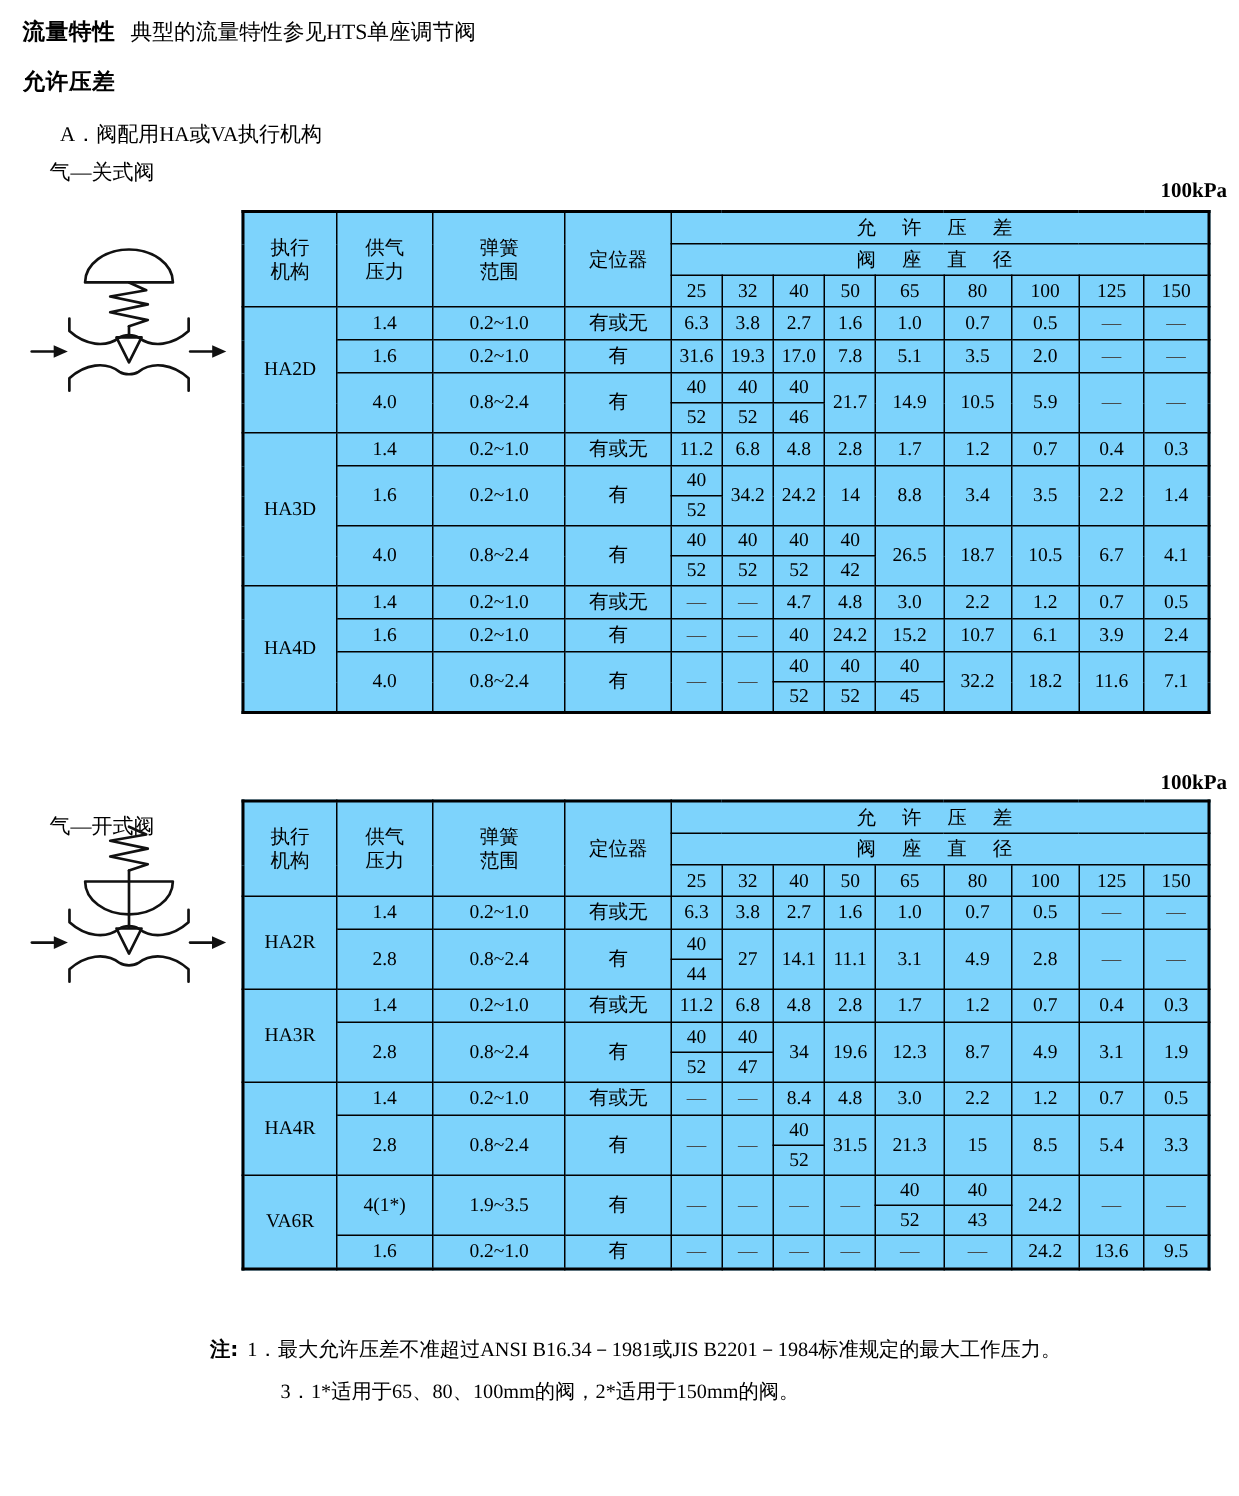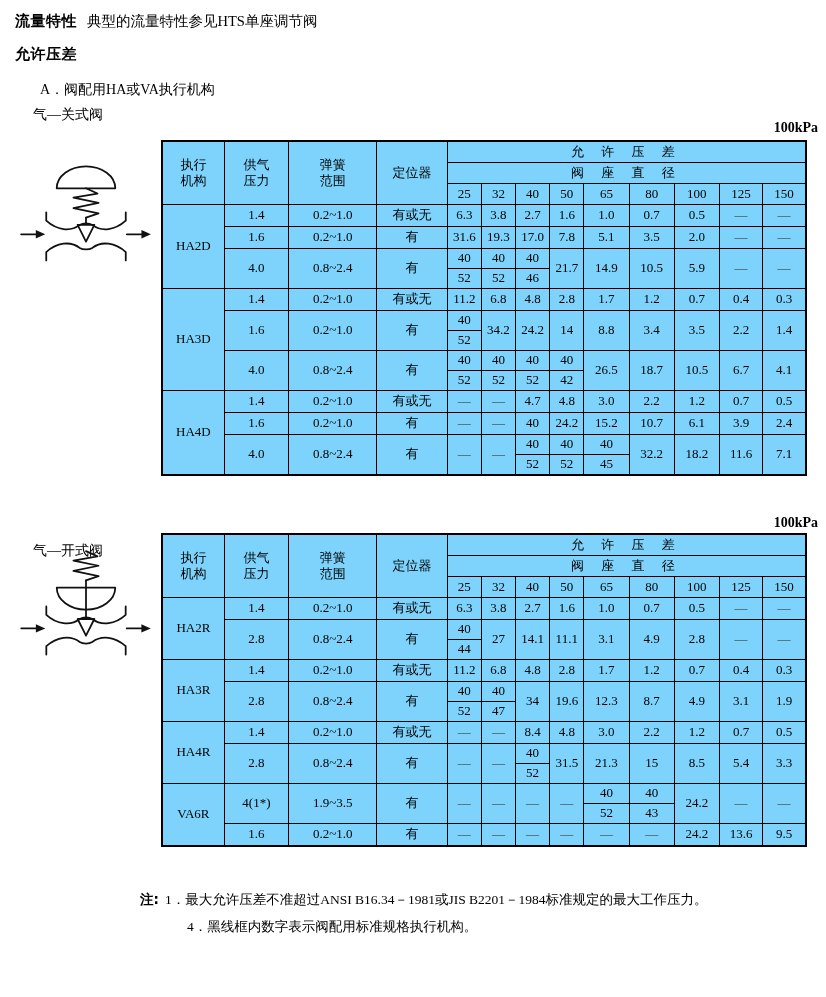--- a/index.html
+++ b/index.html
@@ -469,16 +469,17 @@
           <td class="vcell dash bxb" rowspan="1">—</td>
           <td class="vcell bxr bxb" rowspan="1">24.2</td>
           <td class="vcell" rowspan="1">13.6</td>
           <td class="vcell" rowspan="1">9.5</td>
         </tr>
       </tbody>
     </table>
 
   <div class="abs notes">
     <div><span class="nlabel">注:</span><span class="first-item">1．最大允许压差不准超过ANSI B16.34－1981或JIS B2201－1984标准规定的最大工作压力。</span></div>
+    <div class="note-item">3．1*适用于65、80、100mm的阀，2*适用于150mm的阀。</div>
     <div class="note-item">4．黑线框内数字表示阀配用标准规格执行机构。</div>
   </div>
 
 </div>
 
 </body></html>

